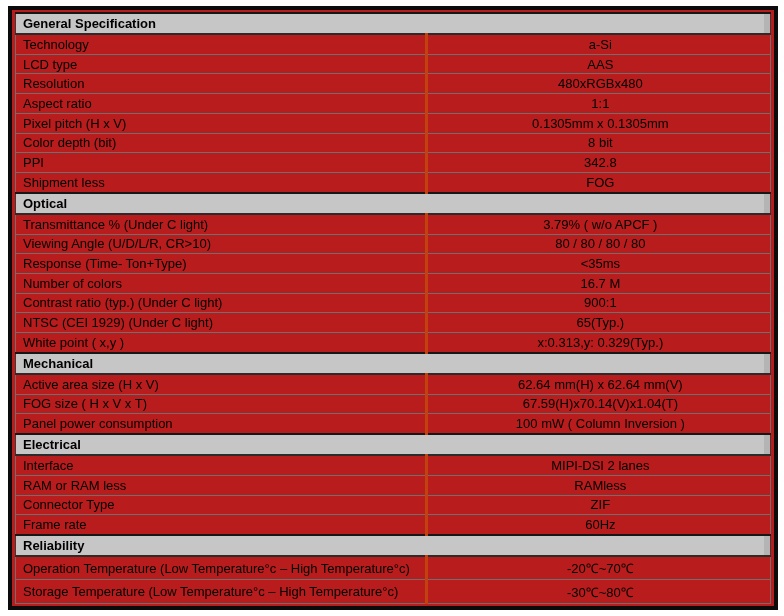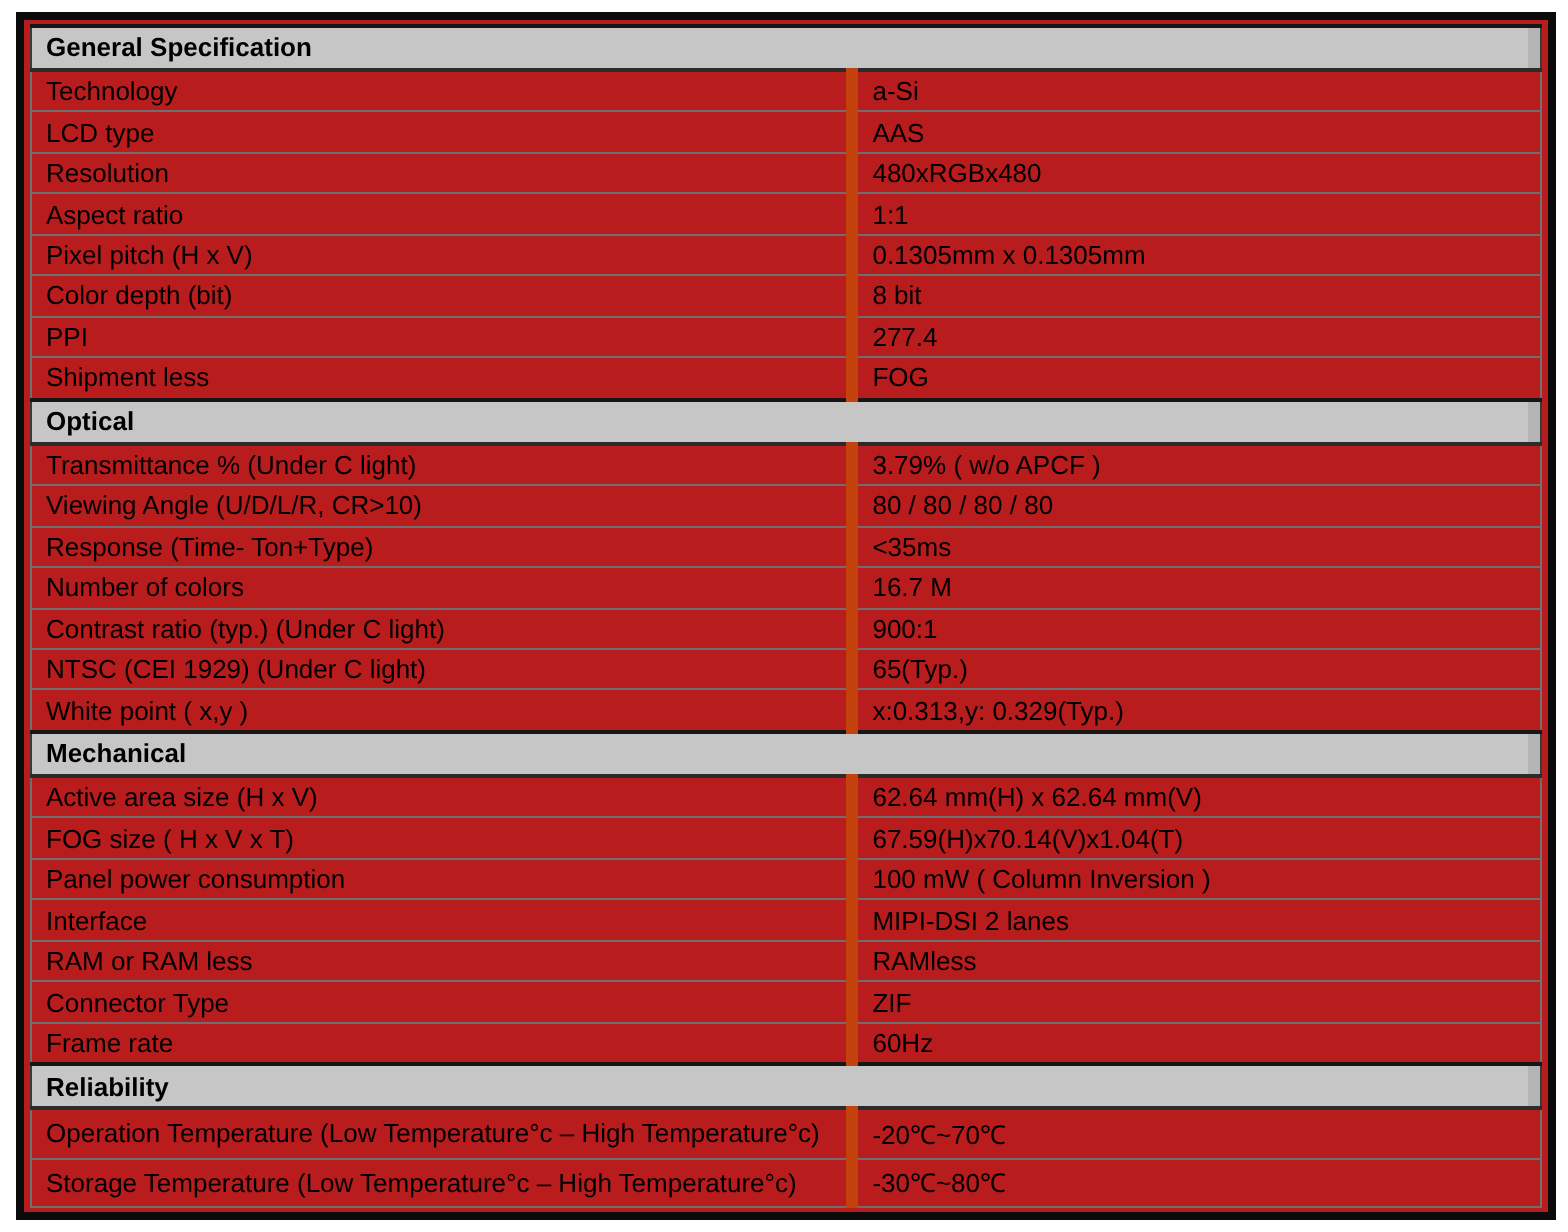--- a/index.html
+++ b/index.html
@@ -43,21 +43,21 @@
   tr.section-header-row td {
     background: #c6c6c6;
     font-weight: bold;
     border-top: 2px solid #161616;
     border-bottom: 2px solid #2b2b2b;
     border-left-color: #3a3a3a;
     border-right-color: #3a3a3a;
     box-shadow: inset -6px 0 0 #b4b4b4;
   }
   tr.data-row td.label-cell { border-right: 1px solid #6f6f6f; }
-  tr.data-row td.value-cell { border-left: 6px solid #c2410c; }
+  tr.data-row td.value-cell { border-left: 3px solid #c2410c; text-align: center; }
 </style>
 </head>
 <body>
 
 <div class="page">
   <div class="table-frame">
     <table class="spec">
       <colgroup>
         <col id="col-label" style="width: 54.4%;">
         <col id="col-value" style="width: 45.6%;">
@@ -85,21 +85,21 @@
           <tr class="data-row">
             <td class="label-cell">Pixel pitch (H x V)</td>
             <td class="value-cell">0.1305mm x 0.1305mm</td>
           </tr>
           <tr class="data-row">
             <td class="label-cell">Color depth (bit)</td>
             <td class="value-cell">8 bit</td>
           </tr>
           <tr class="data-row">
             <td class="label-cell">PPI</td>
-            <td class="value-cell">277.4</td>
+            <td class="value-cell">342.8</td>
           </tr>
           <tr class="data-row">
             <td class="label-cell">Shipment less</td>
             <td class="value-cell">FOG</td>
           </tr>
           <tr class="section-header-row">
             <td colspan="2">Optical</td>
           </tr>
           <tr class="data-row">
             <td class="label-cell">Transmittance % (Under C light)</td>
@@ -137,20 +137,23 @@
             <td class="value-cell">62.64 mm(H) x 62.64 mm(V)</td>
           </tr>
           <tr class="data-row">
             <td class="label-cell">FOG  size  ( H x V x T)</td>
             <td class="value-cell">67.59(H)x70.14(V)x1.04(T)</td>
           </tr>
           <tr class="data-row">
             <td class="label-cell">Panel power consumption</td>
             <td class="value-cell">100 mW ( Column Inversion )</td>
           </tr>
+          <tr class="section-header-row">
+            <td colspan="2">Electrical</td>
+          </tr>
           <tr class="data-row">
             <td class="label-cell">Interface</td>
             <td class="value-cell">MIPI-DSI 2 lanes</td>
           </tr>
           <tr class="data-row">
             <td class="label-cell">RAM or RAM less</td>
             <td class="value-cell">RAMless</td>
           </tr>
           <tr class="data-row">
             <td class="label-cell">Connector Type</td>

